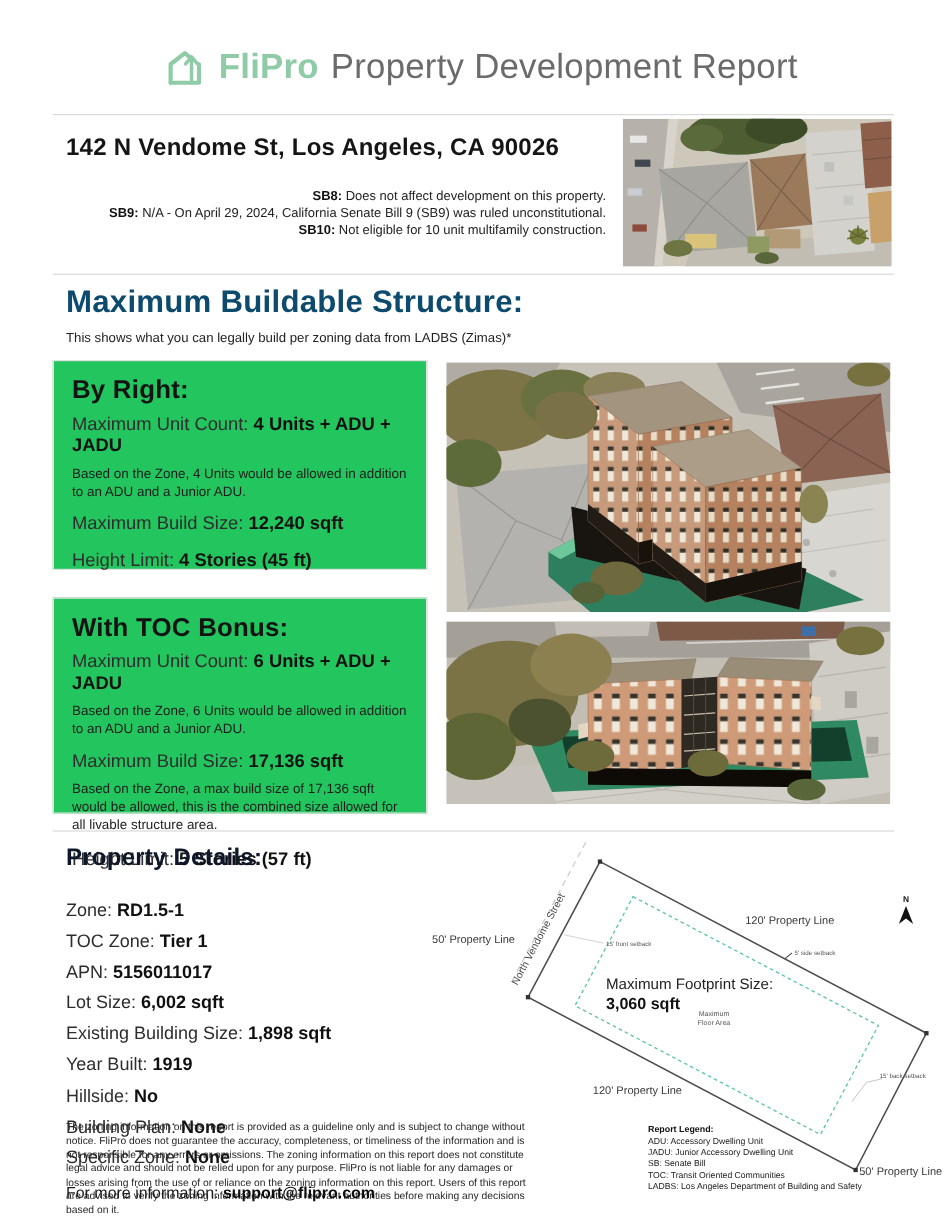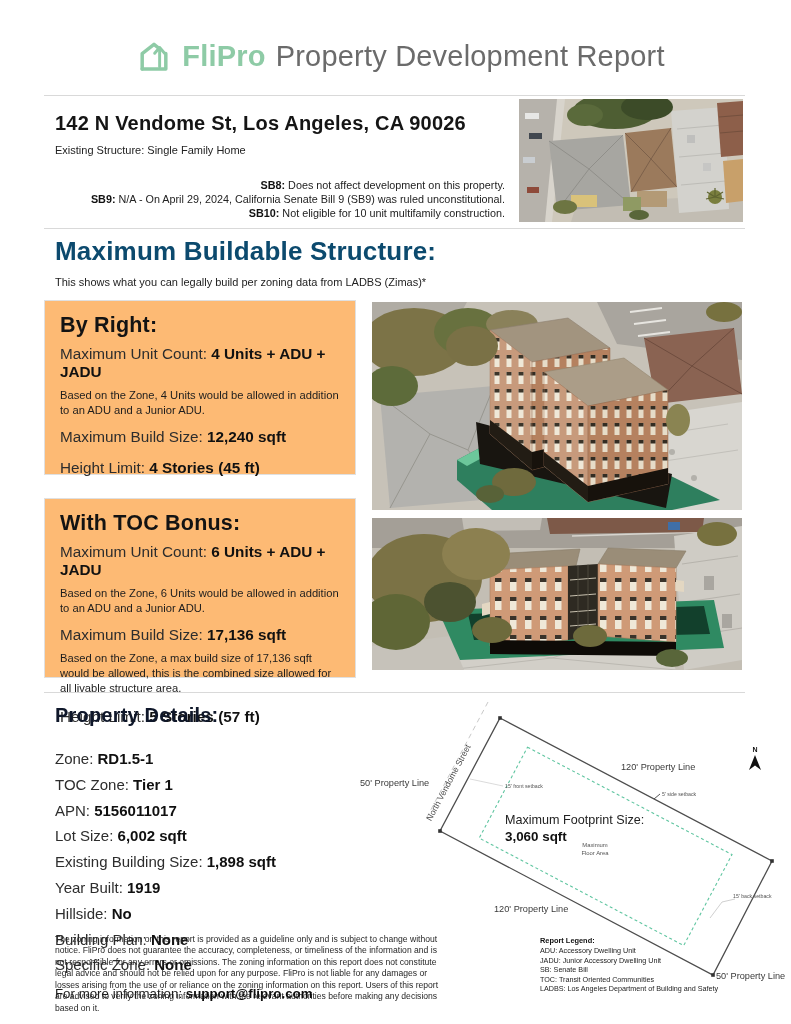--- a/index.html
+++ b/index.html
@@ -20,21 +20,21 @@
   .address { position:absolute; left:55px; top:112px; width:450px; }
   .address h2 { font-size:20px; font-weight:700; color:#151515; letter-spacing:.2px; }
   .existing { margin-top:9px; font-size:11px; color:#222; }
   .sb-notes { margin-top:22px; font-size:10.8px; line-height:14px; color:#222;text-align:right; }
   .sb-notes b { color:#111; }
   .aerial { position:absolute; left:519px; top:99px; width:224px; height:123px; }
   
   .mbs-head { position:absolute; left:55px; top:236px; font-size:26px; font-weight:700; color:#0c4a6e; letter-spacing:.2px; }
   .mbs-sub { position:absolute; left:55px; top:276px; font-size:11px; color:#222; }
   
-  .info-box { position:absolute; left:44px; width:312px; background:#fdba74; border:1px solid #e0e0e0; padding:12px 15px 10px 15px; }
+  .info-box { position:absolute; left:44px; width:312px; background:#22c55e; border:1px solid #e0e0e0; padding:12px 15px 10px 15px; }
   #box-right { top:300px; height:175px; }
   #box-toc  { top:498px; height:180px; }
   .info-box h3 { font-size:21.5px; font-weight:700; color:#131313; margin:0 0 7px 0; letter-spacing:.2px; }
   .kv { font-size:15.3px; color:#2d2d2d; margin:6px 0 7px 0; }
   .kv b { color:#111; }
   .note { font-size:11.2px; line-height:1.33; color:#1d1d1d; margin:0 0 10px 0; }
   .kv.last { margin-top:13px; }
   .render { position:absolute; left:372px; }
   #render1 { top:302px; width:370px; height:208px; }
   #render2 { top:518px; width:370px; height:152px; }
@@ -64,21 +64,20 @@
       </svg>
     </span>
     <span class="brand">FliPro</span>
     <span class="report-title">Property Development Report</span>
   </div>
 
   <div class="divider" id="div1"></div>
 
   <div class="address">
     <h2>142 N Vendome St, Los Angeles, CA 90026</h2>
-    <div class="existing">Existing Structure: Single Family Home</div>
     <div class="sb-notes">
       <div><b>SB8:</b><span> Does not affect development on this property.</span></div>
       <div><b>SB9:</b><span> N/A - On April 29, 2024, California Senate Bill 9 (SB9) was ruled unconstitutional.</span></div>
       <div><b>SB10:</b><span> Not eligible for 10 unit multifamily construction.</span></div>
     </div>
   </div>
 
   <div class="aerial">
     <svg width="224" height="123" viewBox="0 0 224 123">
       <rect width="224" height="123" fill="#cec8bb"></rect>

